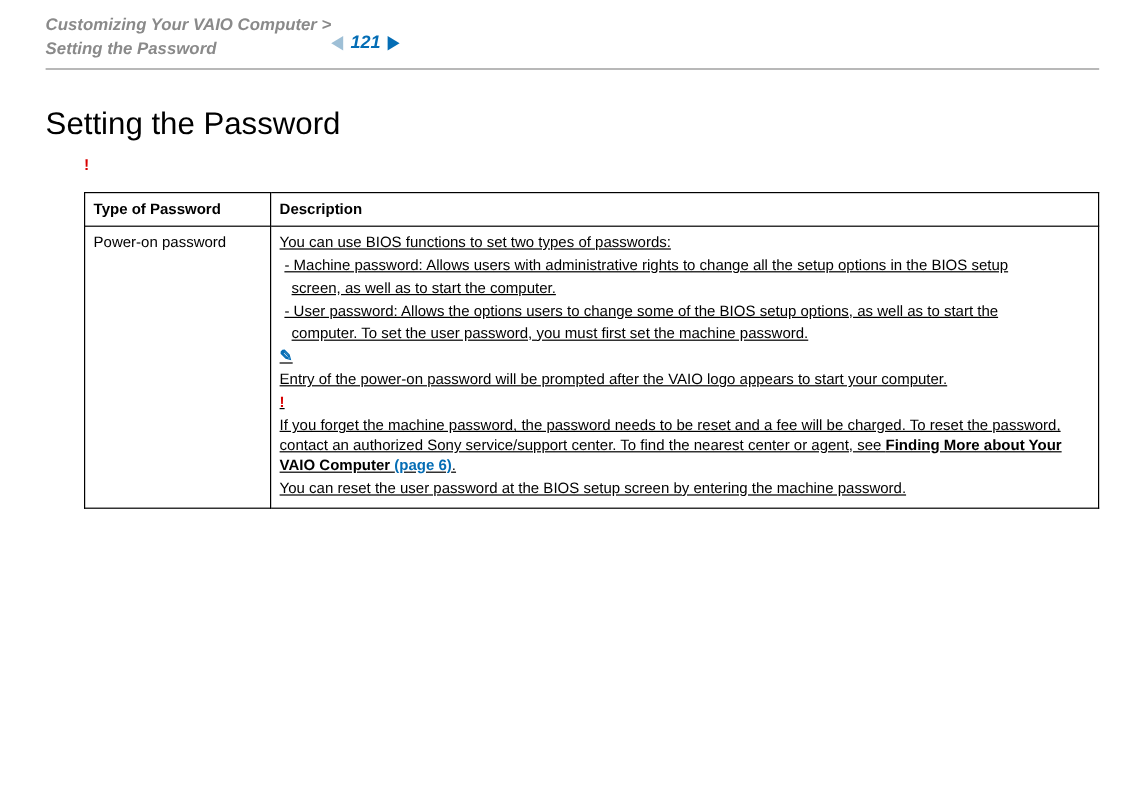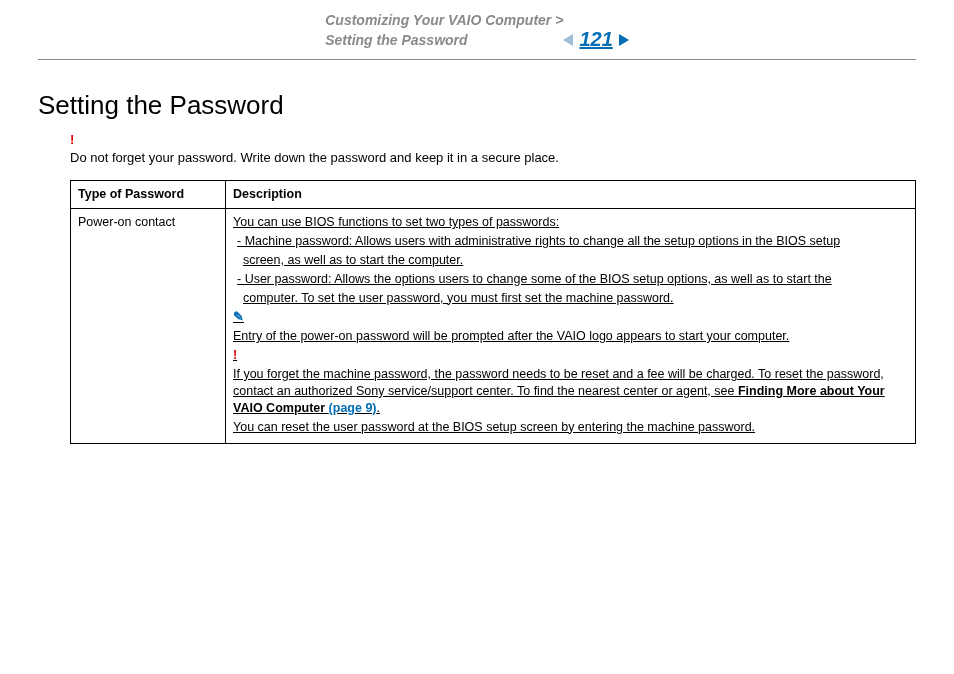--- a/index.html
+++ b/index.html
@@ -12,21 +12,21 @@
     color: #000;
     font-size: 13px;
     line-height: 1.35;
   }
   .page {
     padding: 10px 38px 0 38px;
     box-sizing: border-box;
   }
   .top-row {
     display: flex;
-    justify-content: center;
+    justify-content: flex-start;
     align-items: flex-start;
     border-bottom: 1px solid #8a8a8a;
     padding-bottom: 6px;
     margin-bottom: 28px;
   }
   .breadcrumb {
     font-weight: bold;
     font-style: italic;
     color: #8a8a8a;
     font-size: 14px;
@@ -36,22 +36,21 @@
   .pagenav {
     display: flex;
     align-items: center;
     gap: 6px;
     padding-top: 16px;
   }
   .pagenum {
     font-weight: bold;
     font-style: italic;
     color: #046db5;
-    font-size: 20px;
-    text-decoration: underline;
+    font-size: 15px;
   }
   .arrow {
     width: 0; height: 0;
     border-top: 6px solid transparent;
     border-bottom: 6px solid transparent;
     cursor: pointer;
   }
   .arrow.left  { border-right: 10px solid #9ebfd6; }
   .arrow.right { border-left: 10px solid #046db5; }
 
@@ -106,41 +105,40 @@
       <div class="arrow left"></div>
       <div class="pagenum">121</div>
       <div class="arrow right"></div>
     </div>
   </div>
 
   <h1>Setting the Password</h1>
 
   <div class="warn-block">
     <div class="bang">!</div>
-    <div>Do not forget your password. Write down the password and keep it in a secure place.</div>
   </div>
 
   <table class="pw">
     <tbody>
         <tr>
       <th class="col-type">Type of Password</th>
       <th>Description</th>
     </tr>
     <tr>
-      <td>Power-on contact</td>
+      <td>Power-on password</td>
       <td class="cell">
         <p>You can use BIOS functions to set two types of passwords:</p>
         <p class="indent">- Machine password: Allows users with administrative rights to change all the setup options in the BIOS setup</p>
         <p class="indent2">screen, as well as to start the computer.</p>
         <p class="indent">- User password: Allows the options users to change some of the BIOS setup options, as well as to start the</p>
         <p class="indent2">computer. To set the user password, you must first set the machine password.</p>
         <p class="note-line"><span class="note-icon">✎</span></p>
         <p>Entry of the power-on password will be prompted after the VAIO logo appears to start your computer.</p>
         <p class="bang-line"><span class="bang">!</span></p>
         <p>
-          <span>If you forget the machine password, the password needs to be reset and a fee will be charged. To reset the password, contact an authorized Sony service/support center. To find the nearest center or agent, see </span><span class="bold">Finding More about Your VAIO Computer </span><span class="link">(page 9)</span><span>.</span>
+          <span>If you forget the machine password, the password needs to be reset and a fee will be charged. To reset the password, contact an authorized Sony service/support center. To find the nearest center or agent, see </span><span class="bold">Finding More about Your VAIO Computer </span><span class="link">(page 6)</span><span>.</span>
         </p>
         <p>You can reset the user password at the BIOS setup screen by entering the machine password.</p>
       </td>
     </tr>
   </tbody>
     </table>
 </div>
 
 </body></html>

